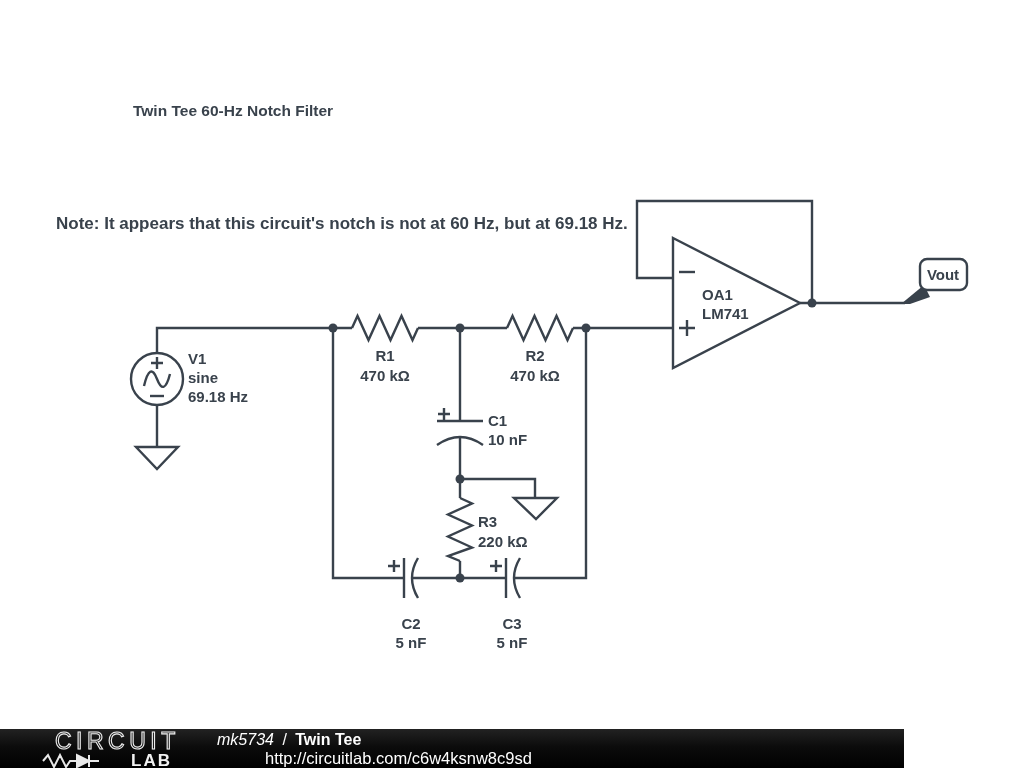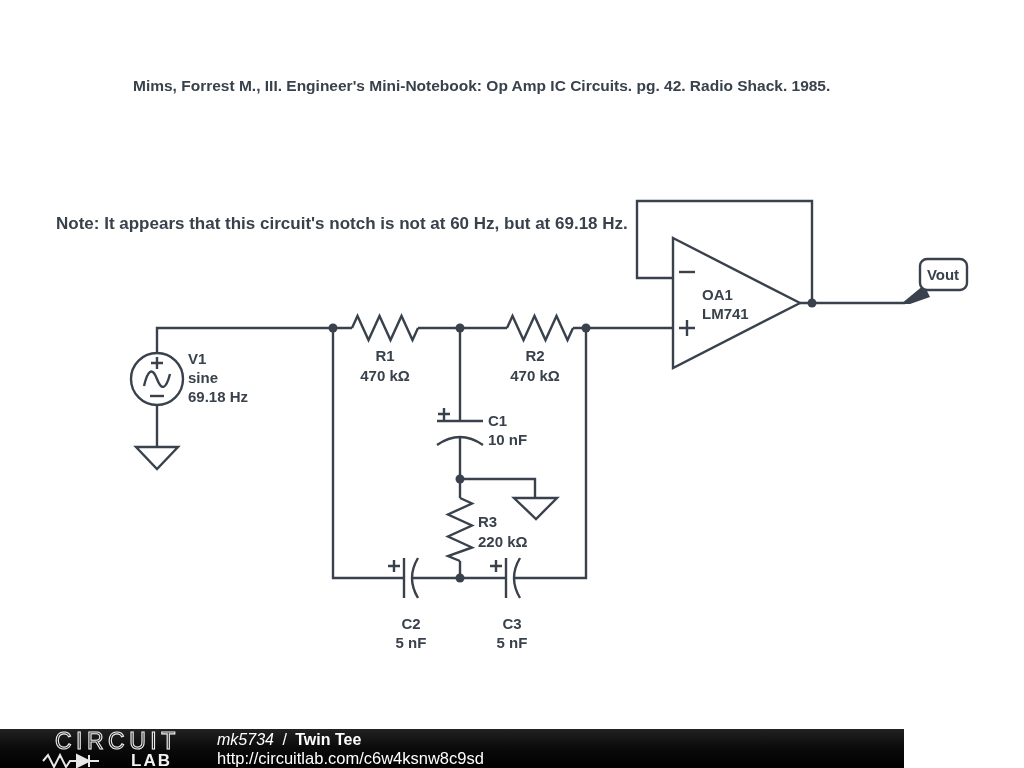--- a/index.html
+++ b/index.html
@@ -28,28 +28,28 @@
   @supports (-webkit-text-stroke: 1px #fff){
     .logo-circuit{color:transparent;-webkit-text-stroke:1.1px #ededed;}
   }
   .logo-row2{display:flex;align-items:center;margin-top:0px;margin-left:-14px;}
   .logo-lab{color:#f2f2f2;font-weight:bold;font-size:17px;letter-spacing:2px;}
   .doc-info{position:absolute;left:217px;top:1px;color:#ffffff;}
   .doc-line1{font-size:16px;line-height:19px;}
   .doc-id{font-style:italic;}
   .doc-divider{margin:0 4px;}
   .doc-title{font-weight:bold;}
-  .doc-url{font-size:16.5px;line-height:19px;}
+  .doc-url{font-size:16.5px;line-height:19px;margin-left:48px;}
 </style>
 </head>
 <body>
 
 <div class="page">
 
-  <div class="txt citation">Mims, Forrest M., III. Engineer's Mini-Notebook: Op Amp IC Circuits. pg. 42. Radio Shack. 1985.</div>
+  <div class="txt subtitle">Twin Tee 60-Hz Notch Filter</div>
 
 
   <div class="txt note">Note: It appears that this circuit's notch is not at 60 Hz, but at 69.18 Hz.</div>
 
   <svg id="schematic" width="1024" height="768" viewBox="0 0 1024 768">
     <g stroke="#39424c" stroke-width="2.4" fill="none">
 
       <path d="
         M157,353 L157,328 L352,328
         M418,328 L507,328

